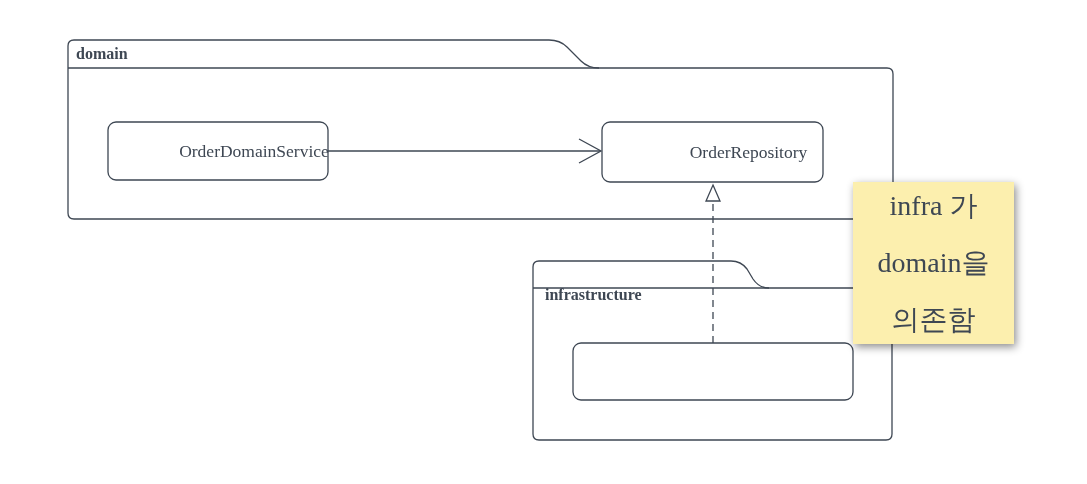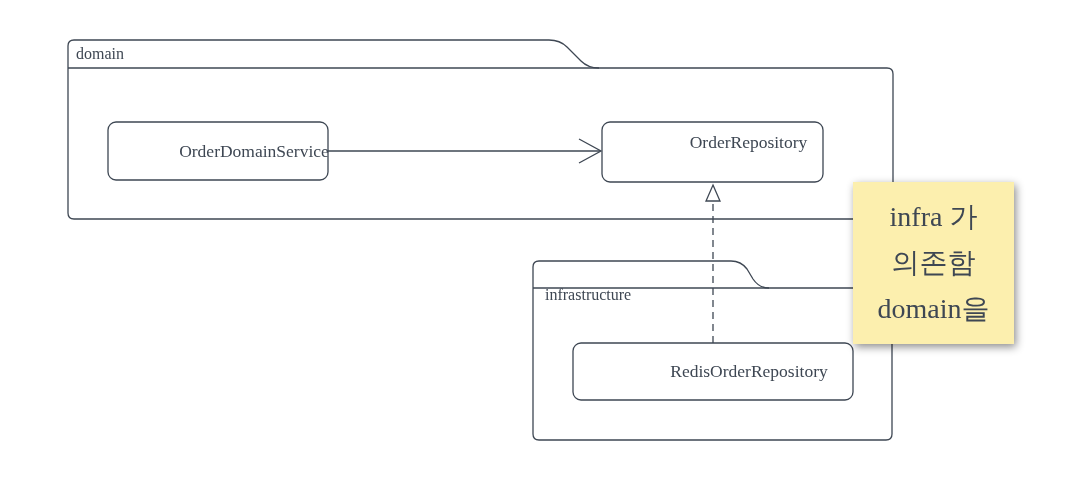--- a/index.html
+++ b/index.html
@@ -60,20 +60,21 @@
   }
 
   .label {
     position: absolute;
     color: var(--stroke);
     white-space: nowrap;
   }
   .pkg-label {
     font-size: 16px;
     line-height: 26px;
+    font-weight: bold;
   }
   .node-label {
     display: flex;
     align-items: center;
     justify-content: center;
     font-size: 17.5px;
     white-space: nowrap;
     margin-left: 36px;
   }
   .note-text {
@@ -83,20 +84,21 @@
     width: 161px;
     height: 162px;
     display: flex;
     flex-direction: column;
     align-items: center;
     justify-content: center;
     color: var(--stroke);
     font-size: 28px;
     line-height: 46px;
     text-align: center;
+    gap: 11px;
   }
 </style>
 </head>
 <body>
 
 <div class="canvas">
 
   <svg width="1087" height="484" viewBox="0 0 1087 484">
 
     <path class="pkg-outline" d="M 68 213 L 68 46 Q 68 40 74 40 L 549 40 Q 560 40 567 47 L 581 61 Q 588 68 599 68 L 887 68 Q 893 68 893 74 L 893 213 Q 893 219 887 219 L 74 219 Q 68 219 68 213 Z"></path>
@@ -117,23 +119,22 @@
 
     <rect class="note-rect" x="853" y="182" width="161" height="162"></rect>
   </svg>
 
   <div class="label pkg-label" style="left:76px; top:41px;">domain</div>
 
   <div class="label pkg-label" style="left:545px; top:262px;margin-top:20px;">infrastructure</div>
 
   <div class="label node-label" style="left:108px; top:122px; width:220px; height:58px;">OrderDomainService</div>
 
-  <div class="label node-label" style="left:602px; top:112px; width:221px; height:60px;">OrderRepository</div>
+  <div class="label node-label" style="left:602px; top:122px; width:221px; height:60px;">OrderRepository</div>
 
-  <div class="label node-label" style="left:573px; top:343px; width:280px; height:57px;">RedisOrderRepository</div>
 
   <div class="note-text">
     <div>infra 가</div>
+    <div>domain을</div>
     <div>의존함</div>
-    <div>domain을</div>
   </div>
 
 </div>
 
 </body></html>

